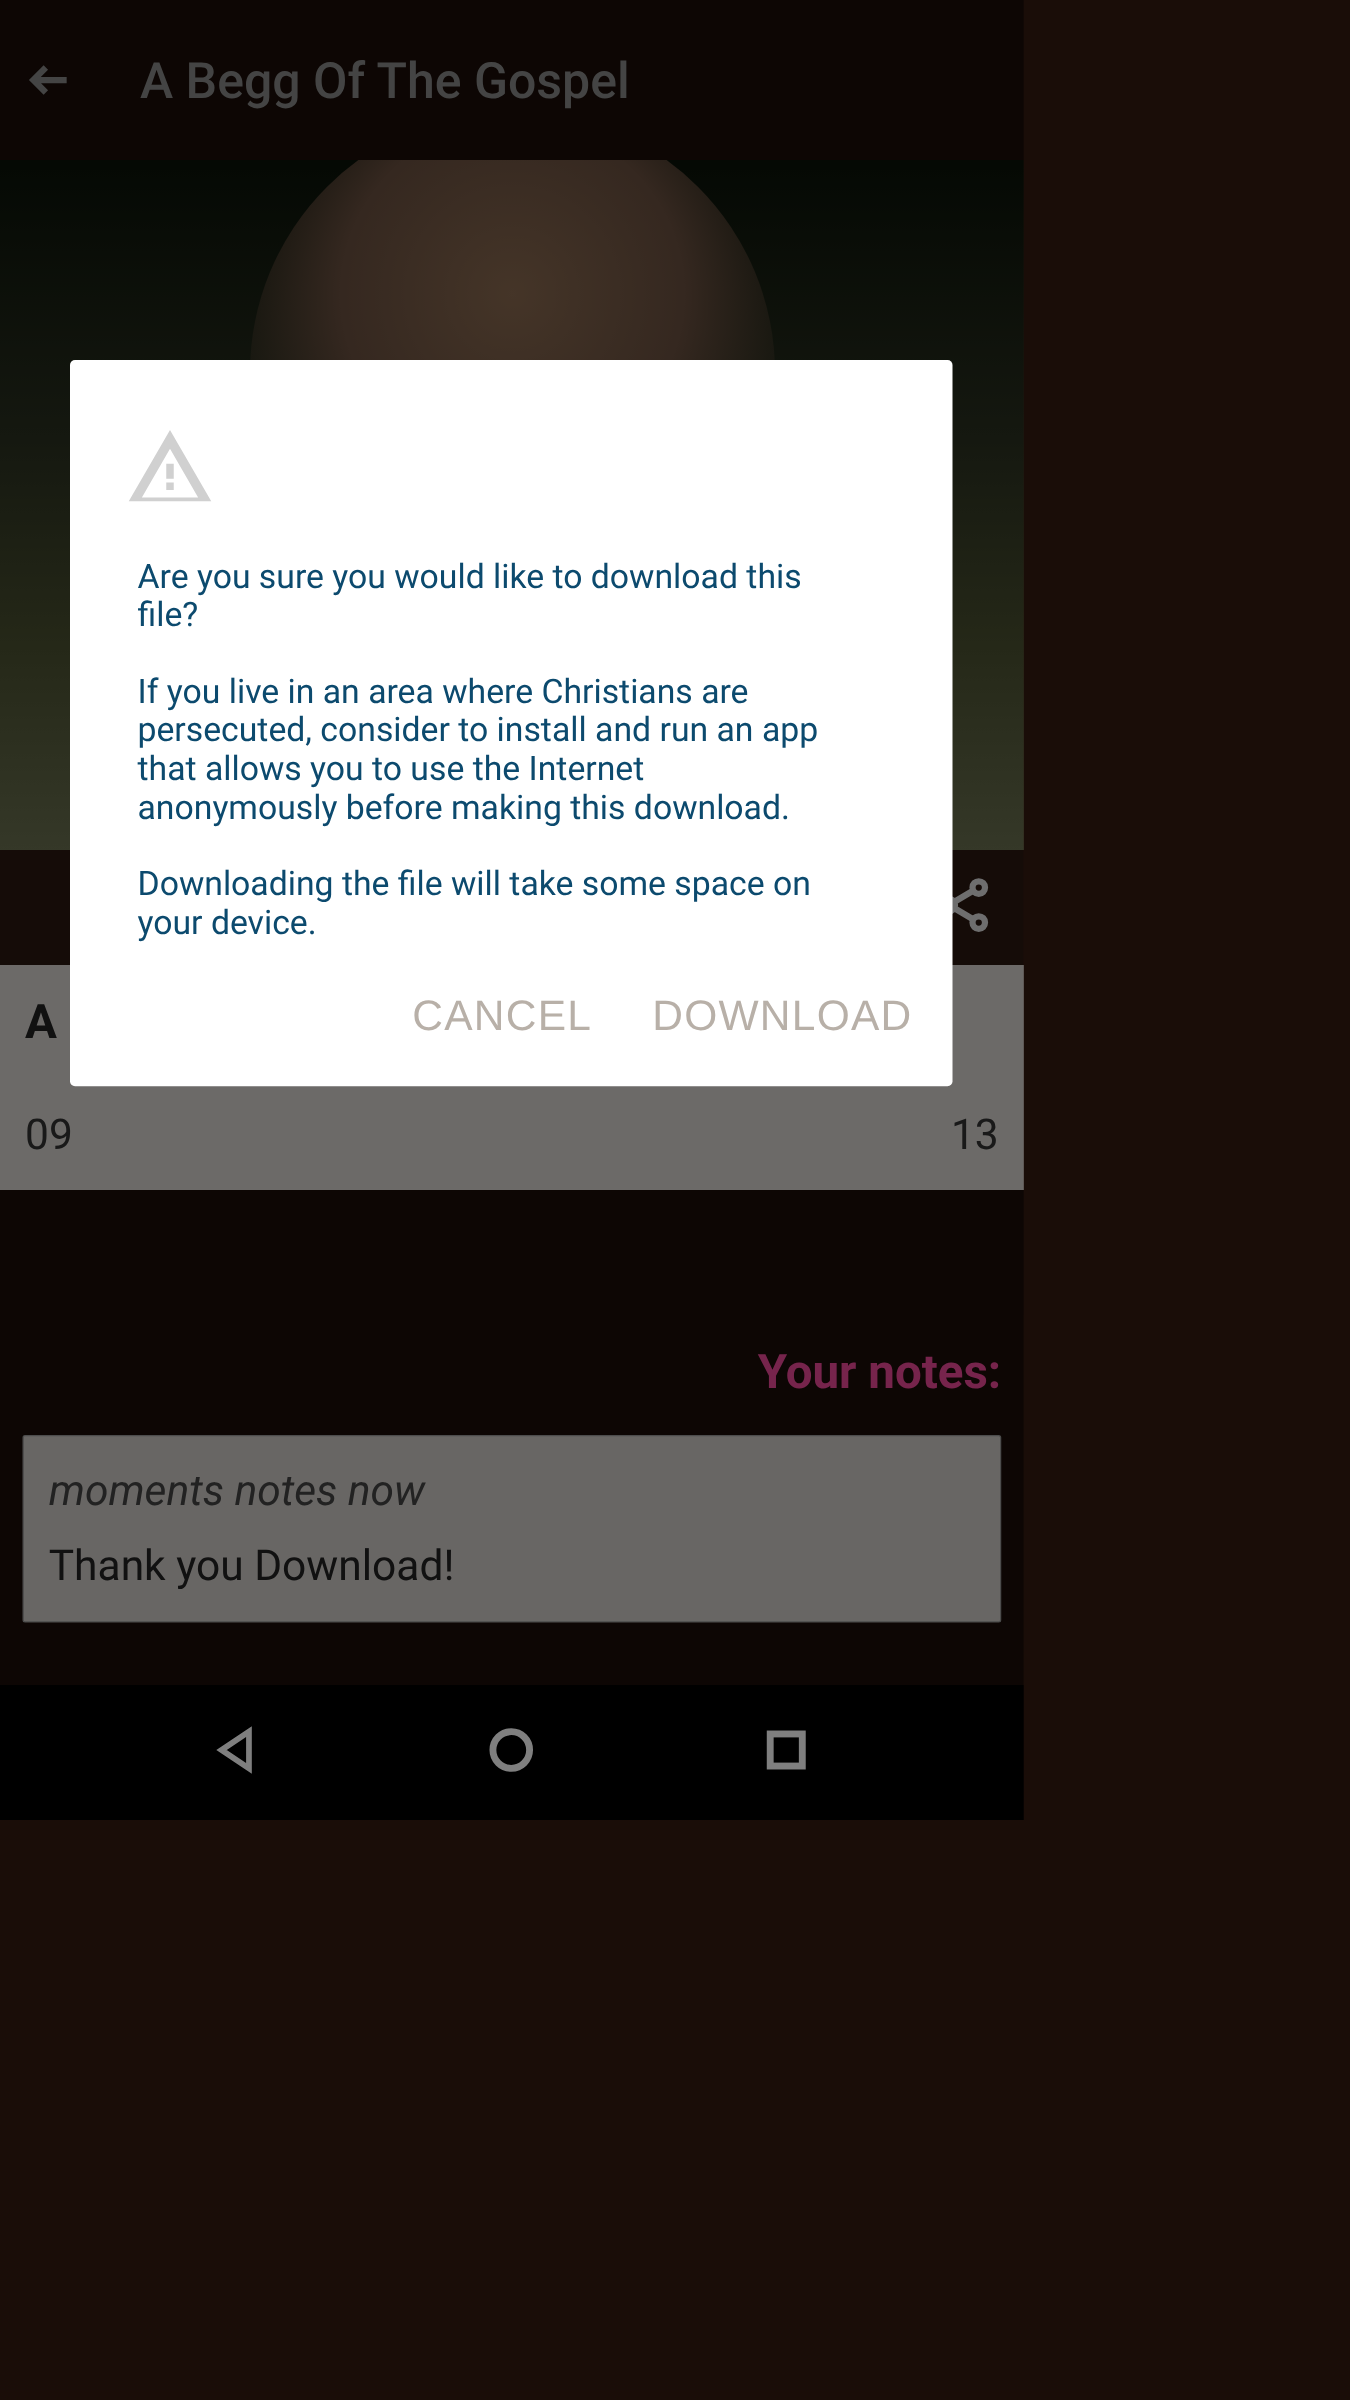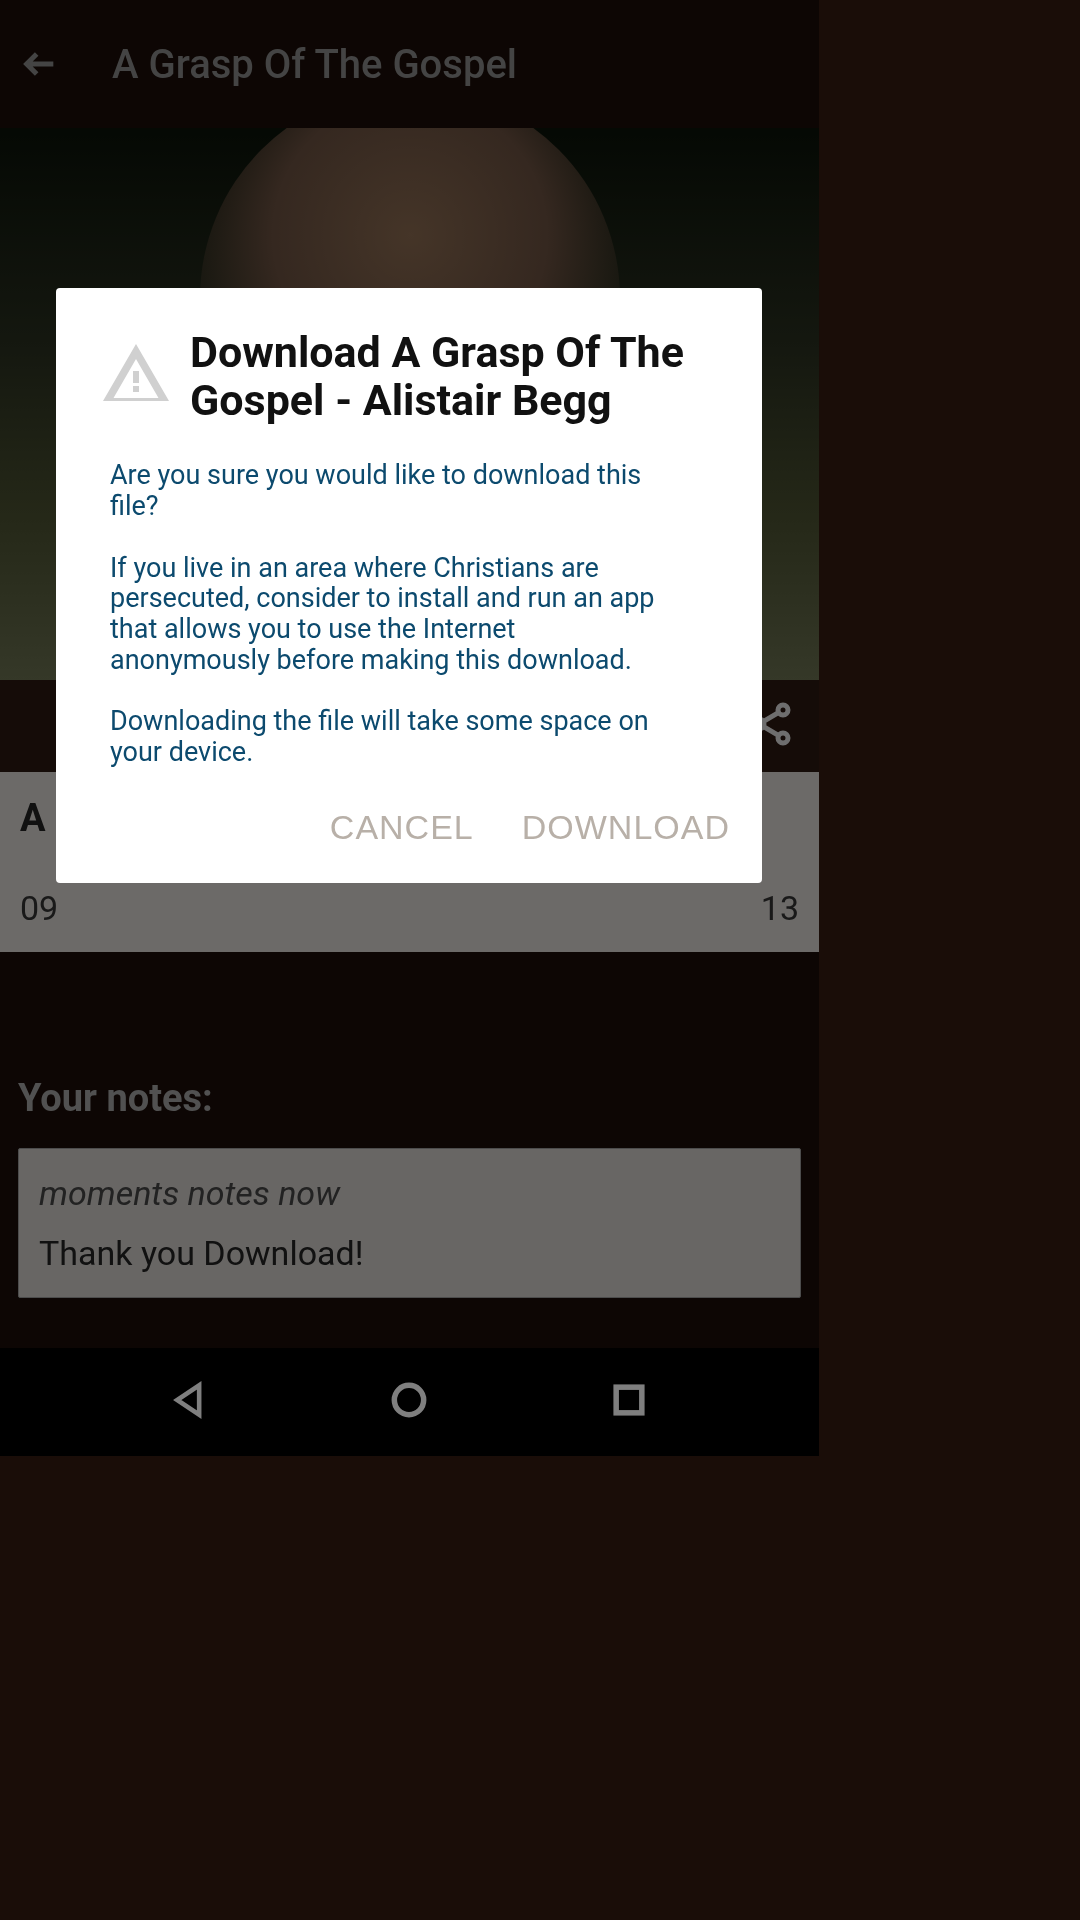--- a/index.html
+++ b/index.html
@@ -56,21 +56,21 @@
     }
     .info-title { font-size: 38px; font-weight: 700; color: #222; }
     .info-times { display: flex; justify-content: space-between; font-size: 34px; color: #333; }
 
     .notes-bar {
       height: 100px;
       background: #1a0d08;
     }
 
     .notes-section { padding: 24px 18px; }
-    .notes-label { font-size: 38px; font-weight: 700; color: #a3a3a3; margin-bottom: 28px; }
+    .notes-label { font-size: 38px; font-weight: 700; color: #ec4899; margin-bottom: 28px; text-align: right; }
     .notes-box {
       border: 1px solid #999;
       border-radius: 2px;
       padding: 24px 20px;
       background: #d0ccc8;
     }
     .notes-timestamp { font-style: italic; font-size: 34px; color: #444; margin-bottom: 20px; }
     .notes-text { font-size: 34px; color: #222; }
 
     
@@ -148,21 +148,21 @@
   </style>
 </head>
 <body>
 
 <div class="app-bar">
   <div class="back-btn">
     <svg viewBox="0 0 24 24">
         <path d="M20 12H4M10 6l-6 6 6 6"></path>
       </svg>
   </div>
-  <div class="app-title">A Grasp Of The Gospel</div>
+  <div class="app-title">A Begg Of The Gospel</div>
 </div>
 
 <div class="hero"></div>
 
 <div class="action-bar">
   <div class="share-btn">
     <svg viewBox="0 0 24 24">
       <circle cx="18" cy="5" r="2.5"></circle>
         <circle cx="6" cy="12" r="2.5"></circle>
         <circle cx="18" cy="19" r="2.5"></circle>
@@ -191,21 +191,20 @@
 
 <div class="scrim"></div>
 
 <div class="dialog">
   <div class="dialog-header">
     <div class="dialog-icon">
       <svg viewBox="0 0 24 24" fill="#d0d0d0">
           <path d="M12 2L1 21h22L12 2zm0 5l7.5 13h-15L12 7zm-1 4v4h2v-4h-2zm0 5v2h2v-2h-2z"></path>
         </svg>
     </div>
-    <div class="dialog-title">Download A Grasp Of The Gospel - Alistair Begg</div>
   </div>
   <div class="dialog-body">Are you sure you would like to download this file?
 
 If you live in an area where Christians are persecuted, consider to install and run an app that allows you to use the Internet anonymously before making this download.
 
 Downloading the file will take some space on your device.</div>
   <div class="dialog-actions">
     <button class="dialog-btn">CANCEL</button>
     <button class="dialog-btn">DOWNLOAD</button>
   </div>

